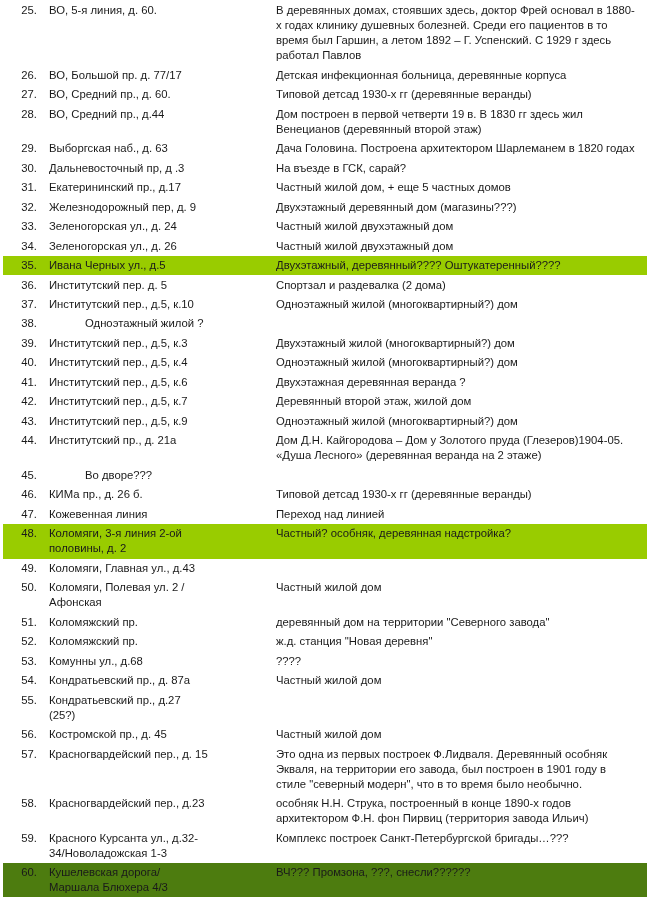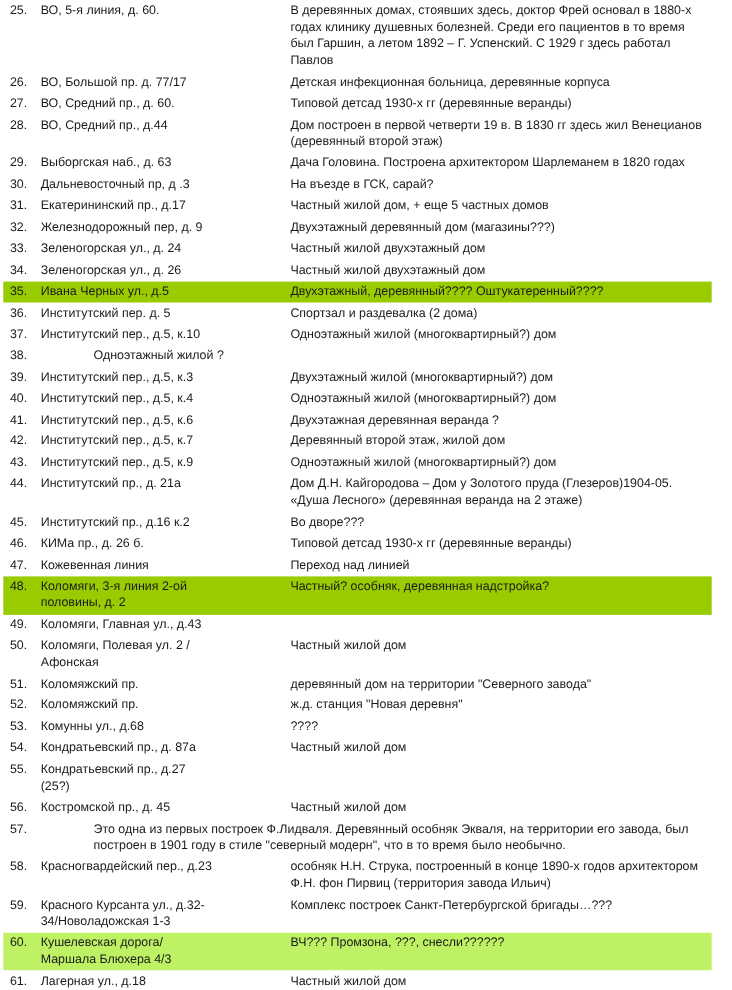--- a/index.html
+++ b/index.html
@@ -9,23 +9,23 @@
     font-size: 11.3px; color: #1a1a1a;
   }
   .doc { position: relative; padding-top: 1px; }
   .row {
     display: flex; align-items: flex-start;
     margin-left: 3px; width: 644px;
     padding: 2.2px 0 2.3px 0;
     line-height: 15px;
   }
   .row.hl-green { background: #99cc00; }
-  .row.hl-pink { background: #bef264; }
-  .num { width: 34px; padding-left: 6px; box-sizing: border-box; flex: 0 0 34px; }
-  .addr { width: 179px; flex: 0 0 179px; padding-right: 20px; box-sizing: border-box; }
+  .row.hl-pink { background: #4d7c0f; }
+  .num { width: 34px; padding-left: 6px; box-sizing: border-box; flex: 0 0 34px; text-align: right; }
+  .addr { width: 179px; flex: 0 0 179px; padding-right: 20px; box-sizing: border-box; margin-left: 12px; }
   .desc { flex: 1 1 auto; padding-right: 8px; margin-left: 48px; }
 </style>
 </head>
 <body>
 
 <div class="doc" id="doc">
     <div class="row">
     <div class="num">25.</div>
     <div class="addr">ВО, 5-я линия, д. 60.</div>
     <div class="desc">В деревянных домах, стоявших здесь, доктор Фрей основал в 1880-х годах клинику душевных болезней. Среди его пациентов в то время был Гаршин, а летом 1892 – Г. Успенский. С 1929 г здесь работал Павлов</div>
@@ -119,21 +119,20 @@
     <div class="addr">Институтский пер., д.5, к.9</div>
     <div class="desc">Одноэтажный жилой (многоквартирный?) дом</div>
   </div>
     <div class="row">
     <div class="num">44.</div>
     <div class="addr">Институтский пр., д. 21а</div>
     <div class="desc">Дом Д.Н. Кайгородова – Дом у Золотого пруда (Глезеров)1904-05. «Душа Лесного» (деревянная веранда на 2 этаже)</div>
   </div>
     <div class="row">
     <div class="num">45.</div>
-    <div class="addr">Институтский пр., д.16 к.2</div>
     <div class="desc">Во дворе???</div>
   </div>
     <div class="row">
     <div class="num">46.</div>
     <div class="addr">КИМа пр., д. 26 б.</div>
     <div class="desc">Типовой детсад 1930-х гг (деревянные веранды)</div>
   </div>
     <div class="row">
     <div class="num">47.</div>
     <div class="addr">Кожевенная линия</div>
@@ -179,20 +178,21 @@
     <div class="addr">Кондратьевский пр., д.27 (25?)</div>
     <div class="desc"></div>
   </div>
     <div class="row">
     <div class="num">56.</div>
     <div class="addr">Костромской пр., д. 45</div>
     <div class="desc">Частный жилой дом</div>
   </div>
     <div class="row">
     <div class="num">57.</div>
+    <div class="addr">Красногвардейский пер., д. 15</div>
     <div class="desc">Это одна из первых построек Ф.Лидваля. Деревянный особняк Экваля, на территории его завода, был построен в 1901 году в стиле "северный модерн", что в то время было необычно.</div>
   </div>
     <div class="row">
     <div class="num">58.</div>
     <div class="addr">Красногвардейский пер., д.23</div>
     <div class="desc">особняк Н.Н. Струка, построенный в конце 1890-х годов архитектором Ф.Н. фон Пирвиц (территория завода Ильич)</div>
   </div>
     <div class="row">
     <div class="num">59.</div>
     <div class="addr">Красного Курсанта ул., д.32-34/Новоладожская 1-3</div>

